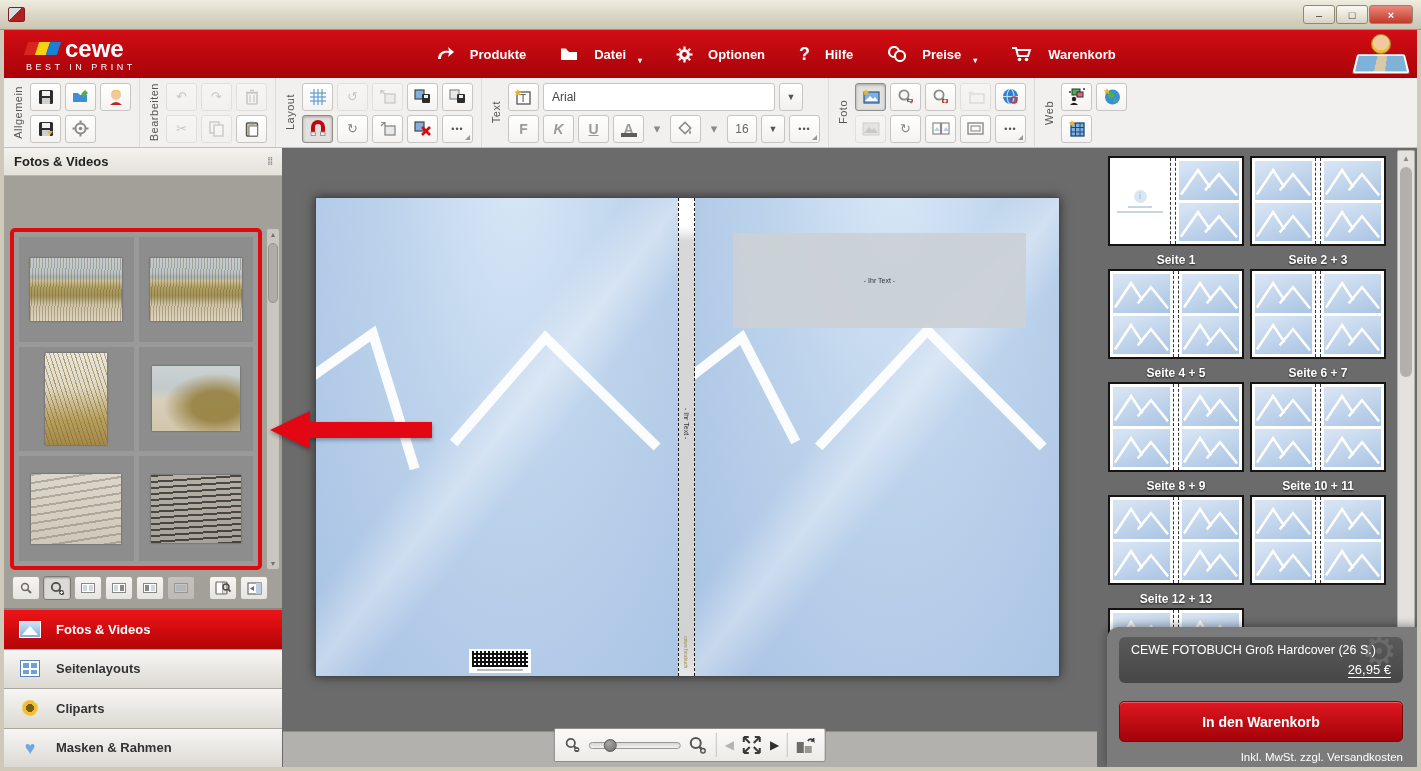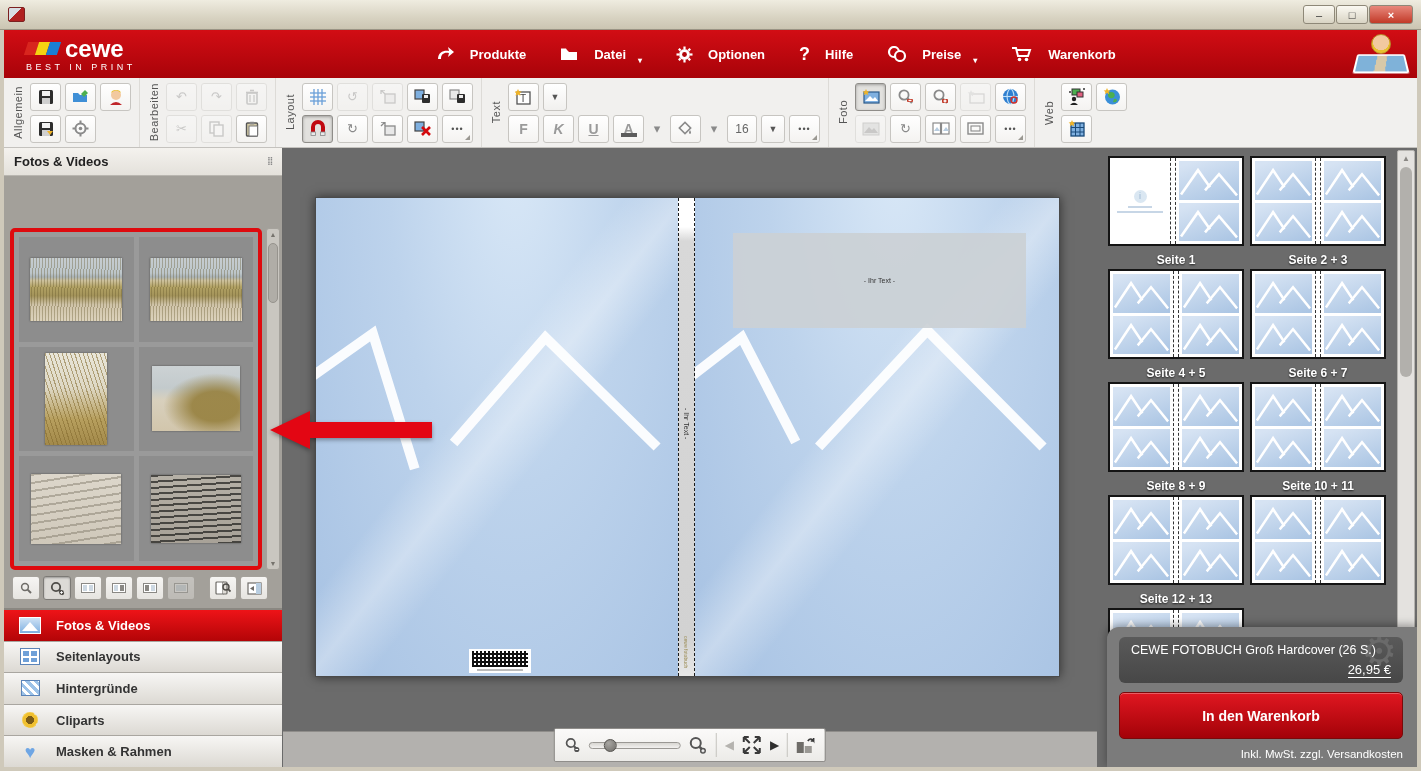--- a/index.html
+++ b/index.html
@@ -206,21 +206,21 @@
   .rp-scroll .up{position:absolute;top:3px;left:0;right:0;text-align:center;font-size:8px;color:#8a8884;}
 
   .cartpanel{position:absolute;left:10px;right:0;bottom:0;height:140px;background:#7b7b7b;
     border-radius:12px 0 0 0;box-shadow:0 -2px 8px rgba(0,0,0,.35);padding:10px 14px 8px 12px;z-index:20;}
   .prodbox{position:relative;background:linear-gradient(#5a5a5a,#474747);border-radius:6px;
     height:46px;padding:6px 12px 4px;color:#fff;overflow:hidden;}
   .prodbox .gear-ghost{position:absolute;right:6px;top:-6px;color:#6a6a6a;font-size:40px;line-height:1;}
   .prod-name{font-size:12.5px;position:relative;z-index:2;}
   .prod-price{position:absolute;right:12px;bottom:5px;font-size:13px;font-weight:normal;
     border-bottom:1px solid #fff;cursor:pointer;z-index:2;}
-  .cart-btn{margin-top:9px;width:100%;height:47px;border:1px solid #7a0a0a;border-radius:5px;
+  .cart-btn{margin-top:18px;width:100%;height:41px;border:1px solid #7a0a0a;border-radius:5px;
     background:linear-gradient(#e01721,#a30208);color:#fff;font-weight:bold;font-size:14px;
     display:flex;align-items:center;justify-content:center;cursor:pointer;box-shadow:inset 0 1px 0 rgba(255,255,255,.3);}
   .cart-note{margin-top:9px;text-align:right;color:#fff;font-size:11.5px;}
 </style>
 </head>
 <body>
 
 <div class="titlebar">
   <span class="app-icon"></span>
   <span class="win-btns">
@@ -450,20 +450,21 @@
     <span class="vlabel">Text</span>
     <div class="textsec">
       <div class="trow">
         <span class="icn">
             <svg width="17" height="16" viewBox="0 0 17 16">
               <rect x="2" y="3" width="13" height="12" fill="#fff" stroke="#555" stroke-width="1.3"></rect>
               <text x="5" y="13" font-size="10" fill="#444" font-family="sans-serif">T</text>
               <path d="M3 0 L4.2 2.4 L6.8 2.6 L4.8 4.2 L5.5 6.8 L3 5.4 L0.5 6.8 L1.2 4.2 L-0.8 2.6 L1.8 2.4 Z" fill="#f0b428"></path>
             </svg>
           </span>
+        <span class="font-field">Arial</span>
         <span class="drop">▼</span>
       </div>
       <div class="trow">
         <span class="icn fbtn">F</span>
         <span class="icn fbtn" style="font-style:italic">K</span>
         <span class="icn fbtn uline">U</span>
         <span class="icn fbtn abar">A</span>
         <span class="icn flat" style="width:18px">▾</span>
         <span class="icn">
             <svg width="15" height="15" viewBox="0 0 15 15">
@@ -686,26 +687,20 @@
     <div class="nav-item">
       <span class="nicon">
           <span class="ni-layout">
             <i></i>
             <i></i>
             <i></i>
             <i></i>
           </span>
         </span>
       <span>Seitenlayouts</span>
-    </div>
-    <div class="nav-item">
-      <span class="nicon">
-          <span class="ni-bg"></span>
-        </span>
-      <span>Hintergründe</span>
     </div>
     <div class="nav-item">
       <span class="nicon">
           <span class="ni-flower"></span>
         </span>
       <span>Cliparts</span>
     </div>
     <div class="nav-item" style="border-bottom:none">
       <span class="nicon ni-mask">♥</span>
       <span>Masken &amp; Rahmen</span>

